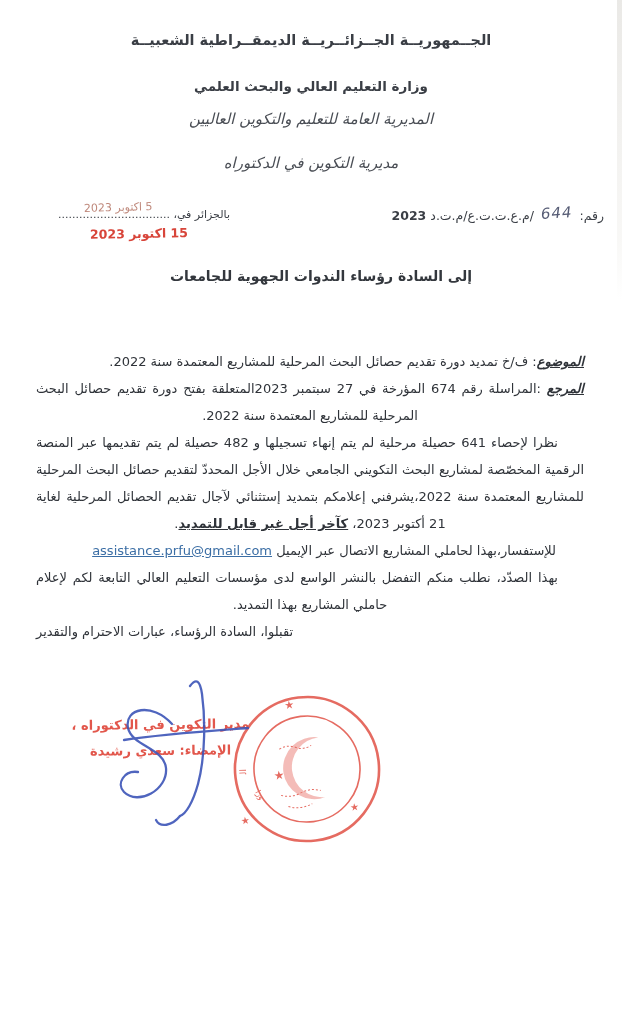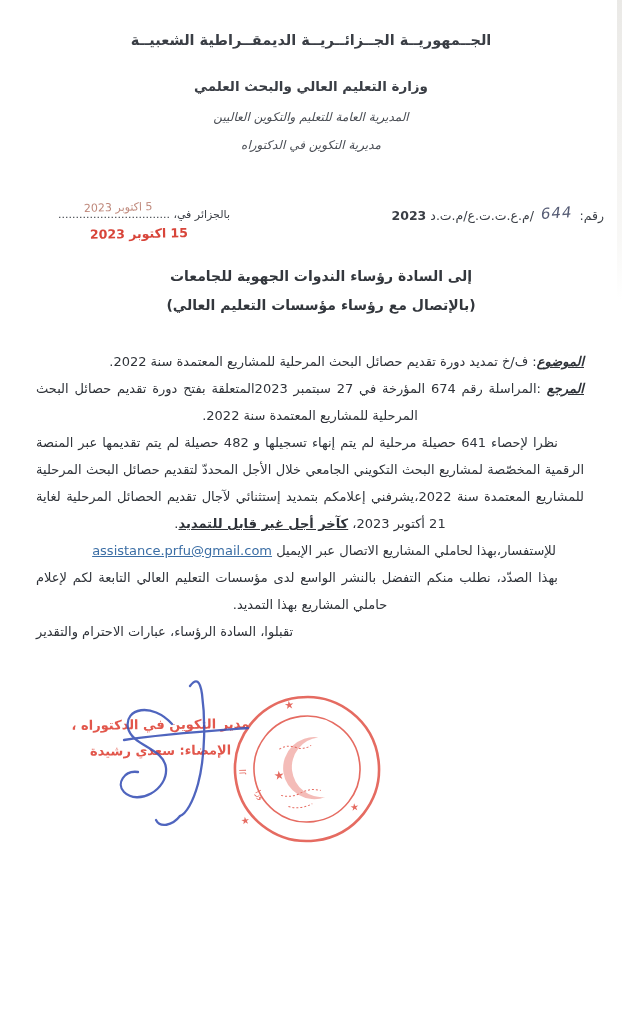--- a/index.html
+++ b/index.html
@@ -20,26 +20,26 @@
   .republic{
     position:absolute;top:32px;right:0;left:0;text-align:center;
     font-weight:bold;font-size:14.5px;color:#3a3e45;letter-spacing:.5px;
   }
   .ministry{
     position:absolute;top:78px;right:0;left:0;text-align:center;
     font-weight:bold;font-size:13.5px;color:#3a3e45;
   }
   .calli{
     position:absolute;right:0;left:0;text-align:center;
-    font-style:italic;font-size:12px;color:#4a4e55;
+    font-style:italic;font-size:15px;color:#4a4e55;
     font-family:"DejaVu Sans", sans-serif;
     letter-spacing:-.3px;
   }
   .calli1{top:110px;}
-  .calli2{top:138px;}
+  .calli2{top:154px;}
 
   
   .num-row{
     position:absolute;top:206px;right:18px;
     font-size:12.5px;color:#3a3e45;direction:rtl;
   }
   .num-hand{
     display:inline-block;font-style:italic;color:#555b74;
     font-size:15px;transform:rotate(-4deg) translateY(-2px);
     letter-spacing:1px;margin:0 3px;
@@ -110,21 +110,20 @@
   </div>
   <div class="place-row">
     <span>بالجزائر في،</span>
     <span>................................</span>
   </div>
   <div class="hand-date-faint">5 اكتوبر 2023</div>
   <div class="stamp-date">15 اكتوبر 2023</div>
 
   <div class="addressee">
     <div>إلى السادة رؤساء الندوات الجهوية للجامعات</div>
-    <div>(بالإتصال مع رؤساء مؤسسات التعليم العالي)</div>
   </div>
 
   <div class="letter">
     <p class="p-subject"><span class="lbl">الموضوع</span><span>: ف/خ تمديد دورة تقديم حصائل البحث المرحلية للمشاريع المعتمدة سنة 2022.</span></p>
 
     <p class="p-ref"><span class="lbl">المرجع</span><span> :المراسلة رقم 674 المؤرخة في 27 سبتمبر 2023المتعلقة بفتح دورة تقديم حصائل البحث المرحلية للمشاريع المعتمدة سنة 2022.</span></p>
 
     <p class="p-body"><span>نظرا لإحصاء 641 حصيلة مرحلية لم يتم إنهاء تسجيلها  و 482 حصيلة لم يتم تقديمها عبر المنصة الرقمية المخصّصة لمشاريع البحث التكويني الجامعي خلال الأجل المحددّ لتقديم حصائل البحث المرحلية للمشاريع المعتمدة سنة 2022،يشرفني إعلامكم بتمديد إستثنائي لآجال تقديم الحصائل المرحلية لغاية 21 أكتوبر 2023، </span><span class="emph">كآخر أجل غير قابل للتمديد</span><span>.</span></p>
 
     <p class="p-inquiry"><span>للإستفسار،بهذا لحاملي المشاريع الاتصال عبر الإيميل </span><a href="#" class="email-link">assistance.prfu@gmail.com</a></p>

